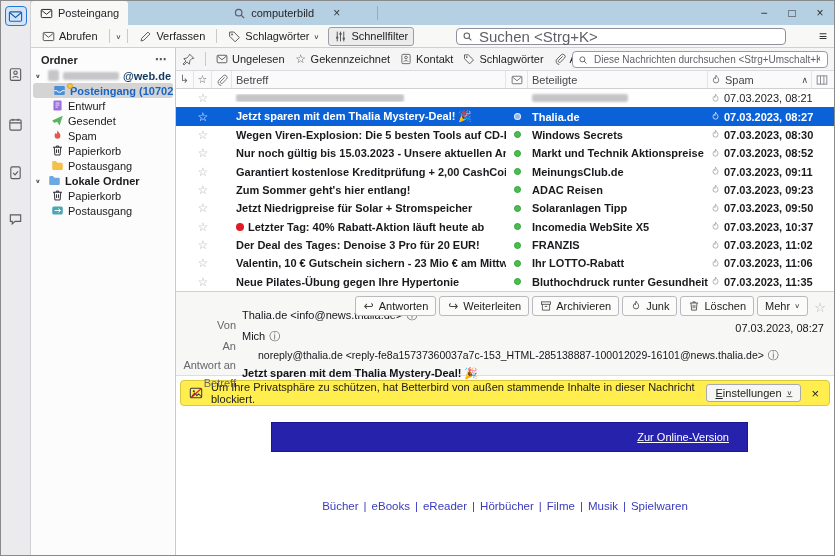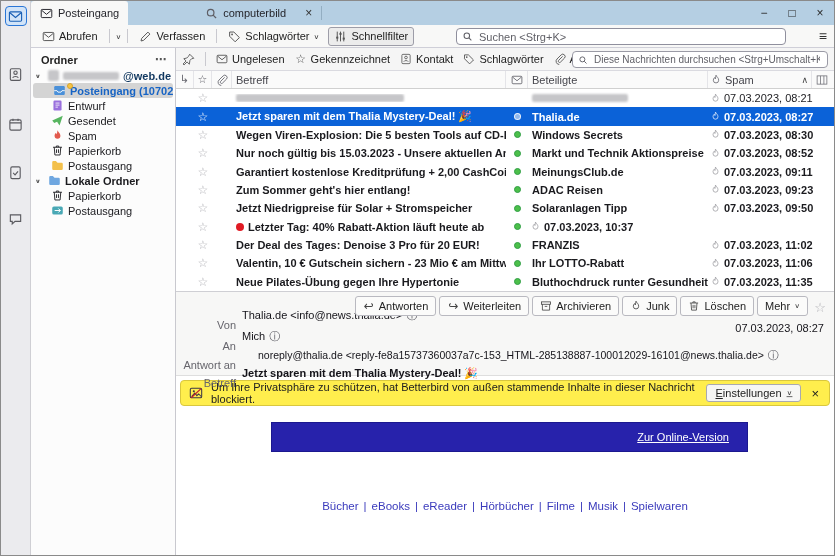--- a/index.html
+++ b/index.html
@@ -12,38 +12,38 @@
   .spaces{position:absolute;left:0;top:0;bottom:0;width:30px;background:#ebebee;border-right:1px solid #cfcfd4;z-index:5;}
   .space{width:22px;height:20px;margin:0 auto;display:flex;align-items:center;justify-content:center;border-radius:4px;color:#5b5b60;}
   .space .ic{width:15px;height:15px;}
   .space.mail{margin-top:5px;background:#d2e4f8;border:1px solid #2a76d6;color:#1a5fb4;}
   .space.addressbook{margin-top:38px;}
   .space.calendar{margin-top:30px;}
   .space.tasks{margin-top:28px;}
   .space.chat{margin-top:27px;}
 
   
-  .titlebar{position:absolute;left:30px;top:0;right:0;height:24px;background:#b5cfe3;display:flex;align-items:stretch;}
+  .titlebar{position:absolute;left:30px;top:0;right:0;height:24px;background:#b5cfe3;display:flex;align-items:stretch;gap:28px;}
   .tab{display:flex;align-items:center;gap:5px;padding:0 9px;color:#25252b;}
   .tab.active{background:#f8f8f7;border-radius:3px 3px 0 0;}
   .tab.bg{margin-left:68px;}
   .tab .close{font-size:12px;color:#333;margin-left:14px;}
   .tabsep{width:1px;height:14px;background:#93aec2;align-self:center;}
   .win-controls{margin-left:auto;display:flex;align-items:center;}
   .winbtn{width:28px;text-align:center;font-size:12px;color:#2b2b2b;}
 
   
   .toolbar{position:absolute;left:30px;top:24px;right:0;height:23px;background:#f8f8f7;border-bottom:1px solid #cfcfd8;display:flex;align-items:center;padding:0 6px;gap:4px;}
   .tbtn{display:flex;align-items:center;gap:4px;padding:2px 5px;border-radius:3px;color:#222;}
   .tbtn .ic{color:#555;}
   .vsep{width:1px;height:14px;background:#c9c9cf;margin:0 2px;}
   .tbtn.toggled{border:1px solid #9d9da8;background:#ececec;}
   .chev{font-size:8px;color:#444;transform:scaleY(.8);}
   .tsearch{position:absolute;left:425px;top:3px;width:330px;height:17px;border:1px solid #8f8f9d;border-radius:4px;background:#fff;display:flex;align-items:center;padding:0 5px;gap:4px;}
-  .tsearch input{border:0;outline:0;flex:1;font-size:11px;font-family:inherit;background:transparent;color:#222;}
+  .tsearch input{border:0;outline:0;flex:1;font-size:15px;font-family:inherit;background:transparent;color:#222;}
   .tsearch input::placeholder{color:#5f5f66;}
   .appmenu{position:absolute;right:7px;top:3px;font-size:14px;color:#333;}
 
   
   .folderpane{position:absolute;left:30px;top:47px;bottom:0;width:145px;background:#fcfcfc;border-right:1px solid #c9c9cf;}
   .fp-head{display:flex;align-items:center;padding:5px 8px 2px 10px;font-weight:bold;color:#222;}
   .fp-menu{margin-left:auto;color:#555;letter-spacing:1px;}
   .frow{display:flex;align-items:center;height:15px;padding-left:20px;gap:4px;white-space:nowrap;overflow:hidden;}
   .frow.ftop{padding-left:4px;font-weight:bold;}
   .frow .twisty{font-size:7px;color:#555;width:9px;transform:scaleY(.8);}
@@ -577,20 +577,21 @@
           </span>
         </div>
         <div class="mrow unread">
           <span></span>
           <span class="cstar">☆</span>
           <span></span>
           <span class="csubj"><span class="reddot"></span>Letzter Tag: 40% Rabatt-Aktion läuft heute ab</span>
           <span class="cdot">
             <span class="dot"></span>
           </span>
+          <span class="csender">Incomedia WebSite X5</span>
           <span class="cdate">
             <span class="ic" style="width: 11px; height: 11px;">
               <svg viewBox="0 0 16 16">
                 <path d="M8 1.6c.7 2.3 3.6 3.3 3.6 6.7a3.6 3.6 0 1 1-7.2 0c0-1.8.9-2.7 1.8-3.6.1.8.4 1.4 1 1.9.4-1.6.4-3.2.8-5z" fill="none" stroke="currentColor" stroke-width="1.1"></path>
               </svg>
             </span>
             <span>07.03.2023, 10:37</span>
           </span>
         </div>
         <div class="mrow unread">

